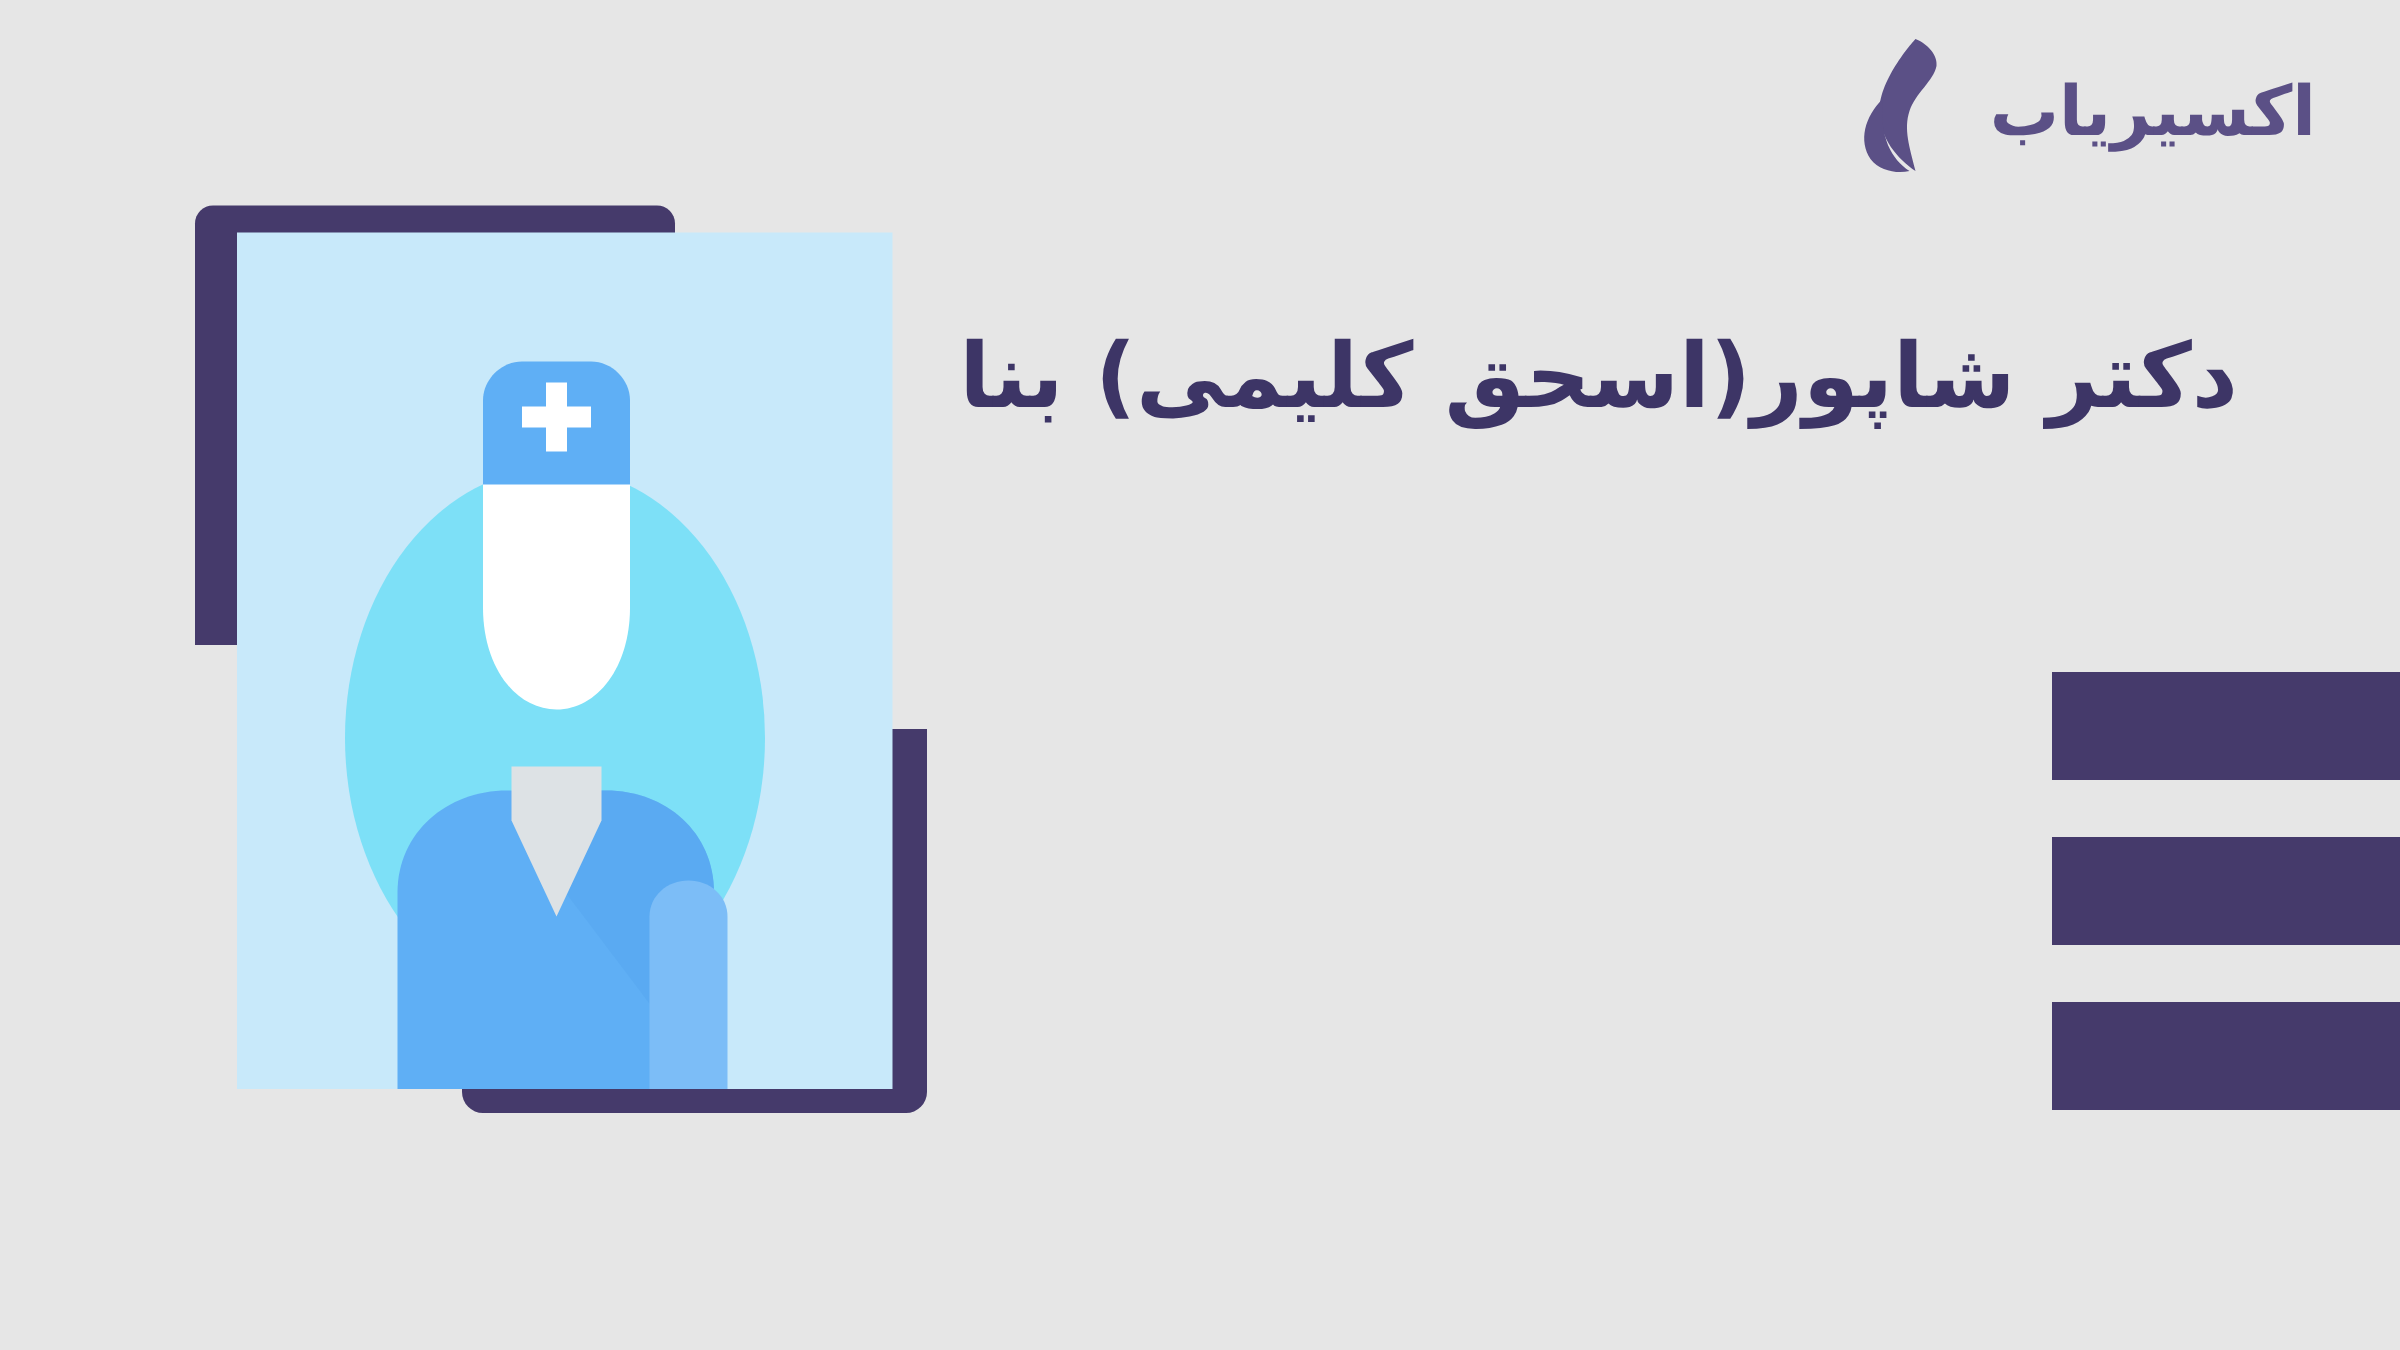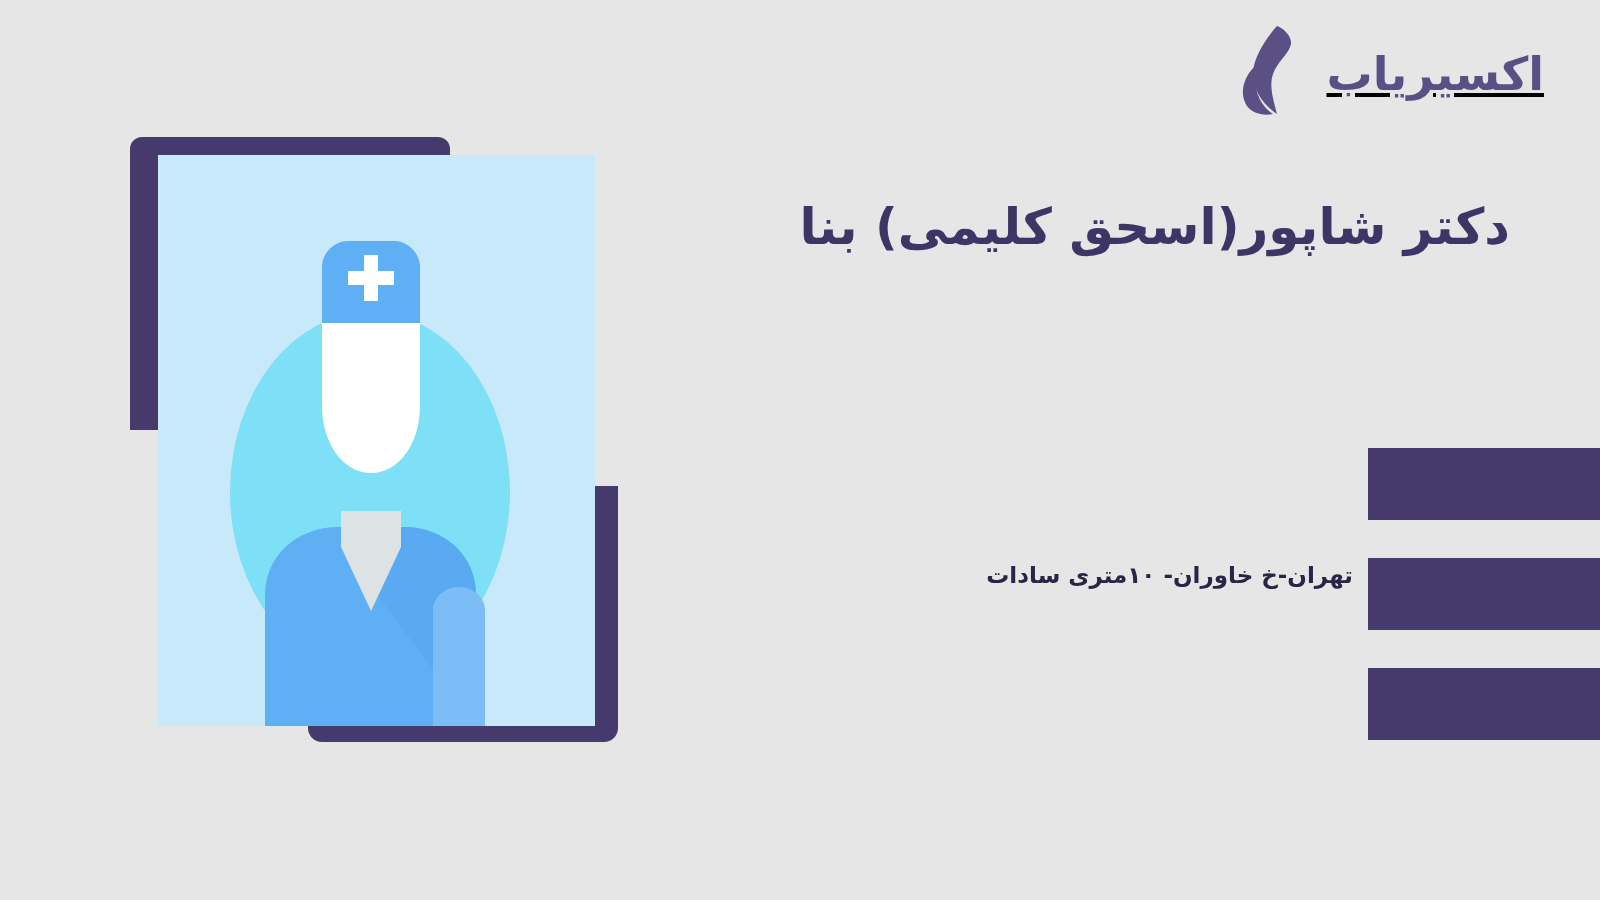--- a/index.html
+++ b/index.html
@@ -24,21 +24,20 @@
 
   
   .brand {
     position: absolute;
     top: 24px;
     right: 56px;
     display: flex;
     flex-direction: row;
     align-items: center;
     gap: 22px;
-    text-decoration: underline;
   }
   .brand-name {
     font-size: 46px;
     font-weight: 700;
     color: #5b5086;
     letter-spacing: 1px;
     line-height: 1;
     direction: rtl;
     white-space: nowrap;
     transform: translateY(4px);
@@ -95,22 +94,22 @@
   
   .info {
     position: absolute;
     right: 90px;
     top: 196px;
     width: 960px;
     text-align: right;
     direction: rtl;
   }
   .doctor-name {
-    margin: 0;
-    font-size: 50px;
+    margin: 18px;
+    font-size: 60px;
     font-weight: 700;
     color: #3d3566;
     line-height: 1.25;
     white-space: nowrap;
   }
   .doctor-specialty {
     margin: 10px 0 0 0;
     font-size: 42px;
     font-weight: 700;
     color: #3d3566;
@@ -194,15 +193,14 @@
   </div>
 
   <div class="info">
     <h1 class="doctor-name">دکتر شاپور(اسحق کلیمی) بنا</h1>
   </div>
 
   <div class="bar bar-1"></div>
   <div class="bar bar-2"></div>
   <div class="bar bar-3"></div>
 
-  <div class="address">تهران-خ  خاوران- ۱۰متری سادات</div>
 
 </div>
 
 </body></html>

